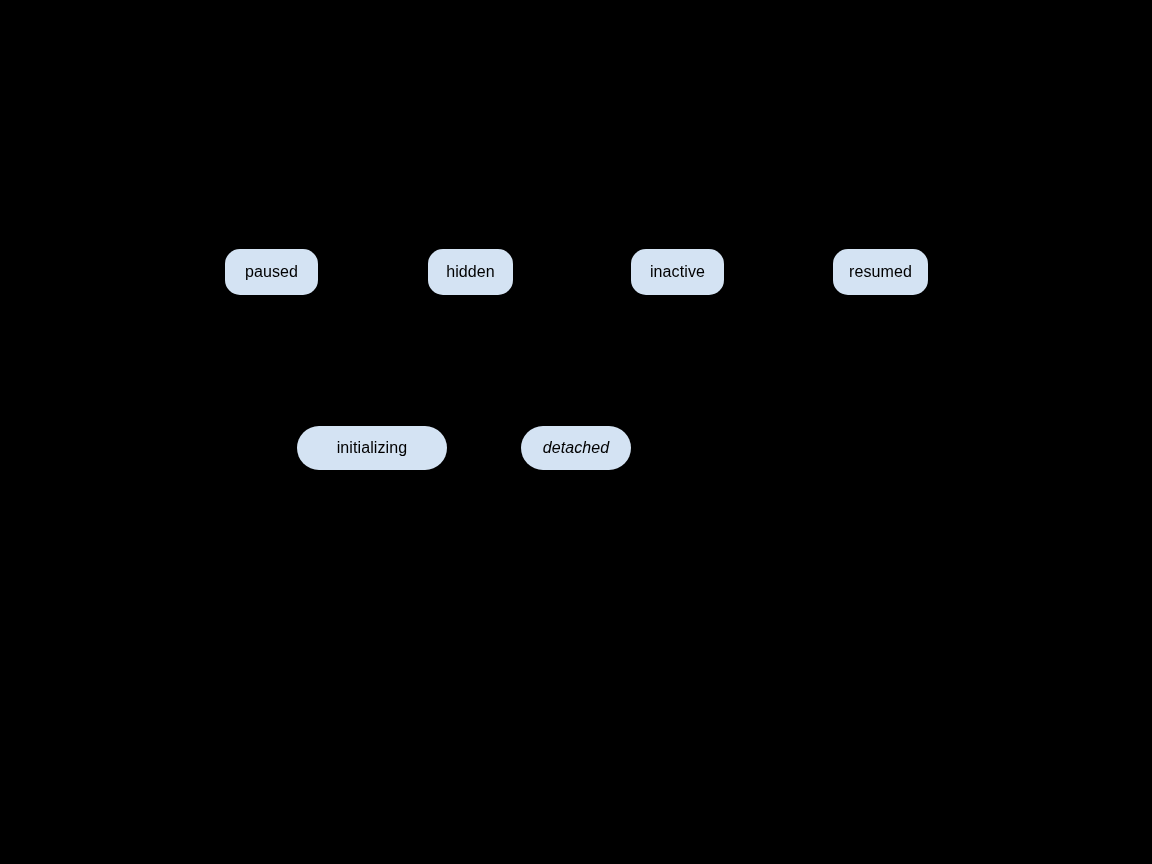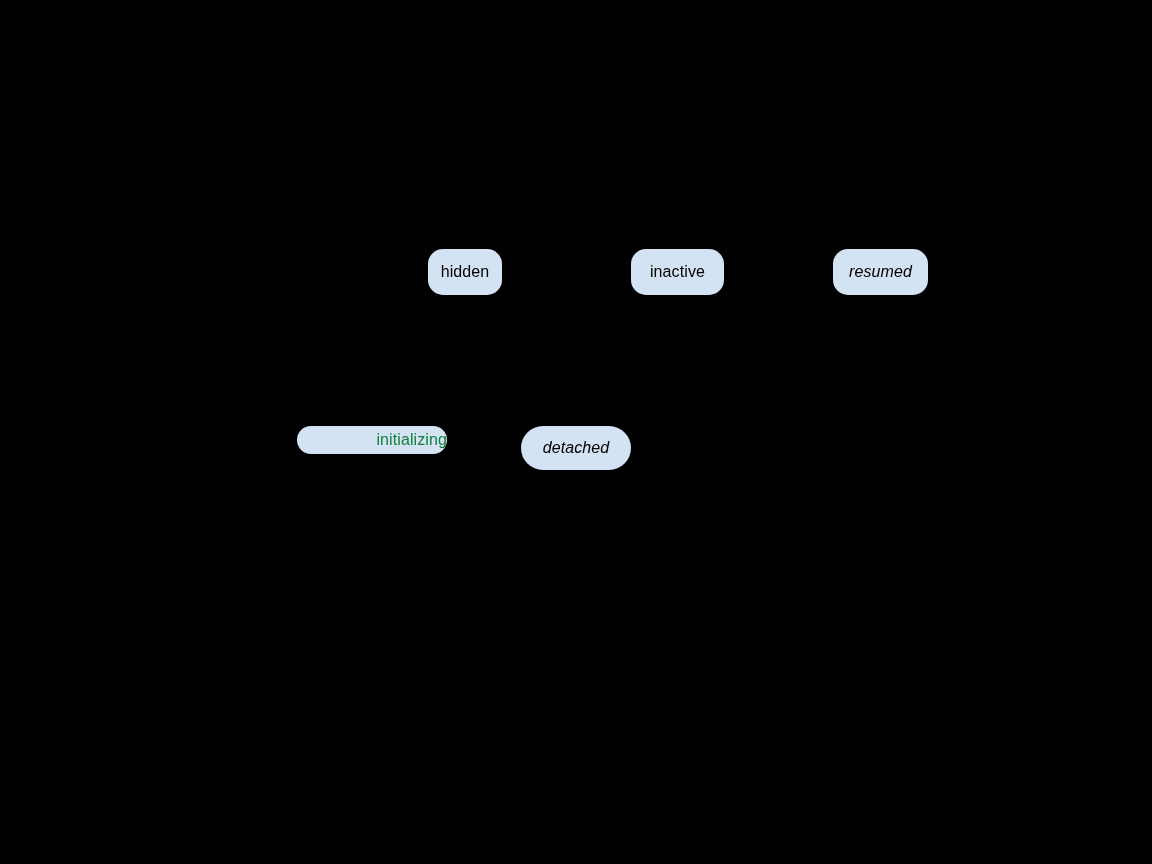--- a/index.html
+++ b/index.html
@@ -46,28 +46,31 @@
   }
   
   .row-bottom {
     border-radius: 999px;
   }
 </style>
 </head>
 <body>
 
 <div id="diagram-canvas" style="background: rgb(0, 0, 0);">
-    <div class="state-node row-top" style="left: 428px; top: 249px; width: 74px; height: 46px; background: rgb(212, 227, 243); color: rgb(0, 0, 0);">
+    <div class="state-node row-top" style="left: 225px; top: 249px; width: 93px; height: 46px; background: rgb(212, 227, 243); color: rgb(0, 0, 0);">
+      <span class="state-label">paused</span>
+    </div>
+    <div class="state-node row-top" style="left: 428px; top: 249px; width: 85px; height: 46px; background: rgb(212, 227, 243); color: rgb(0, 0, 0);">
       <span class="state-label">hidden</span>
     </div>
     <div class="state-node row-top" style="left: 631px; top: 249px; width: 93px; height: 46px; background: rgb(212, 227, 243); color: rgb(0, 0, 0); text-align: right;">
       <span class="state-label">inactive</span>
     </div>
-    <div class="state-node row-top" style="left: 833px; top: 249px; width: 95px; height: 46px; background: rgb(212, 227, 243); color: rgb(0, 0, 0); font-style: italic;">
+    <div class="state-node row-top" style="left: 833px; top: 249px; width: 95px; height: 46px; background: rgb(212, 227, 243); color: rgb(0, 0, 0);">
       <span class="state-label">resumed</span>
     </div>
-    <div class="state-node row-bottom" style="left: 297px; top: 426px; width: 150px; height: 28px; background: rgb(212, 227, 243); color: #15803d; justify-content: flex-end;">
+    <div class="state-node row-bottom" style="left: 297px; top: 426px; width: 150px; height: 44px; background: rgb(212, 227, 243); color: #000000;">
       <span class="state-label">initializing</span>
     </div>
     <div class="state-node row-bottom" style="left: 521px; top: 426px; width: 110px; height: 44px; background: rgb(212, 227, 243); color: rgb(0, 0, 0); font-style: italic;">
       <span class="state-label">detached</span>
     </div>
   </div>
 
 </body></html>

